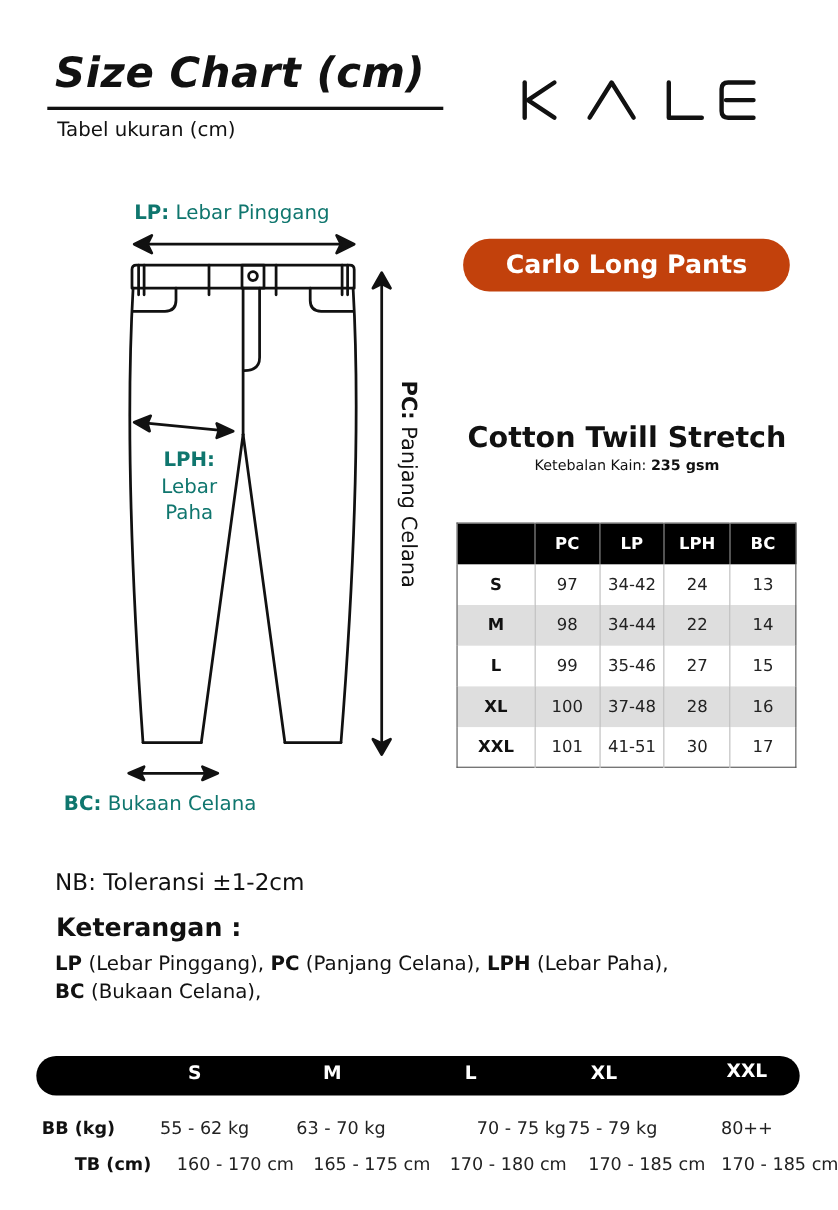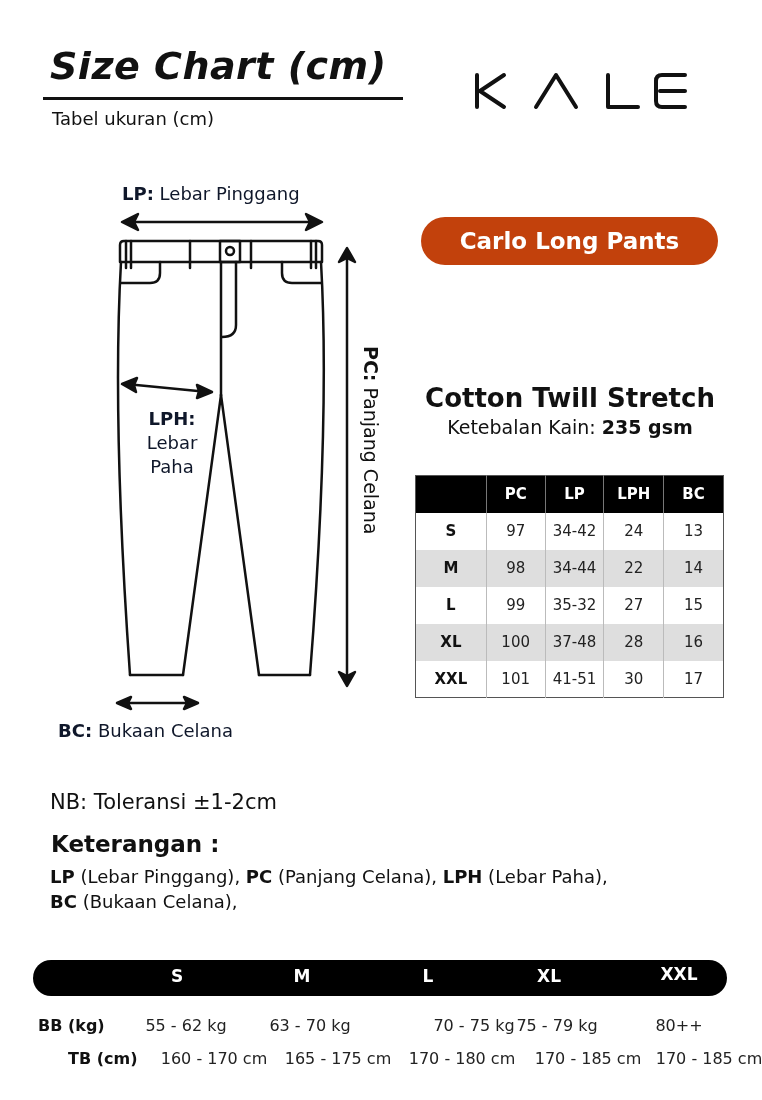--- a/index.html
+++ b/index.html
@@ -11,30 +11,30 @@
     
     .title { left: 50px; top: 44px; font-size: 38px; font-weight: bold; font-style: italic; letter-spacing: 0.5px; color: #111; white-space: nowrap; }
     .title-rule { left: 43px; top: 97px; width: 360px; height: 3px; background: #111; }
     .subtitle { left: 52px; top: 108px; font-size: 18px; color: #111; white-space: nowrap; }
 
     .logo { left: 474px; top: 72px; width: 214px; height: 38px; }
 
     
     .pill { left: 421px; top: 217px; width: 297px; height: 48px; background: #c2410c; border-radius: 24px;
             color: #fff; font-weight: bold; font-size: 23px; display: flex; align-items: center; justify-content: center; white-space: nowrap; }
-    .lbl { font-size: 18px; white-space: nowrap; color: #0f172a; }
+    .lbl { font-size: 18px; white-space: nowrap; color: #0f766e; }
     .lbl b { font-weight: bold; }
     .lp-label { left: 122px; top: 183px; }
     .bc-label { left: 58px; top: 720px; }
     .lph-label { left: 130px; top: 407px; width: 84px; text-align: center; font-size: 18px; line-height: 24px; }
     .pc-label { left: 356px; top: 346px; transform-origin: left top; transform: translate(26px,0) rotate(90deg); font-size: 19px; white-space: nowrap; }
 
     
     .fabric-name { left: 414px; top: 383px; width: 312px; text-align: center; font-size: 26px; font-weight: bold; white-space: nowrap; }
-    .fabric-weight { left: 414px; top: 416px; width: 312px; text-align: center; font-size: 19px; white-space: nowrap; }
+    .fabric-weight { left: 414px; top: 416px; width: 312px; text-align: center; font-size: 13px; white-space: nowrap; }
 
     
     .size-table { left: 415px; top: 475px; width: 309px; border-collapse: collapse; font-size: 15px; border: 1.5px solid #555; }
     .size-table th { background: #000; color: #fff; font-weight: bold; height: 37px; font-size: 15px; border-left: 1.5px solid #777; }
     .size-table th:first-child { border-left: none; }
     .size-table td { height: 37px; text-align: center; border-left: 1.5px solid #bbb; color: #222; }
     .size-table td:first-child { border-left: none; font-weight: bold; color: #111; }
     .size-table tr.alt td { background: #dedede; }
     .size-table col.c0 { width: 71px; }
     .size-table col.c1 { width: 59px; }
@@ -174,21 +174,21 @@
     <tr class="alt">
       <td>M</td>
       <td>98</td>
       <td>34-44</td>
       <td>22</td>
       <td>14</td>
     </tr>
     <tr>
       <td>L</td>
       <td>99</td>
-      <td>35-32</td>
+      <td>35-46</td>
       <td>27</td>
       <td>15</td>
     </tr>
     <tr class="alt">
       <td>XL</td>
       <td>100</td>
       <td>37-48</td>
       <td>28</td>
       <td>16</td>
     </tr>

